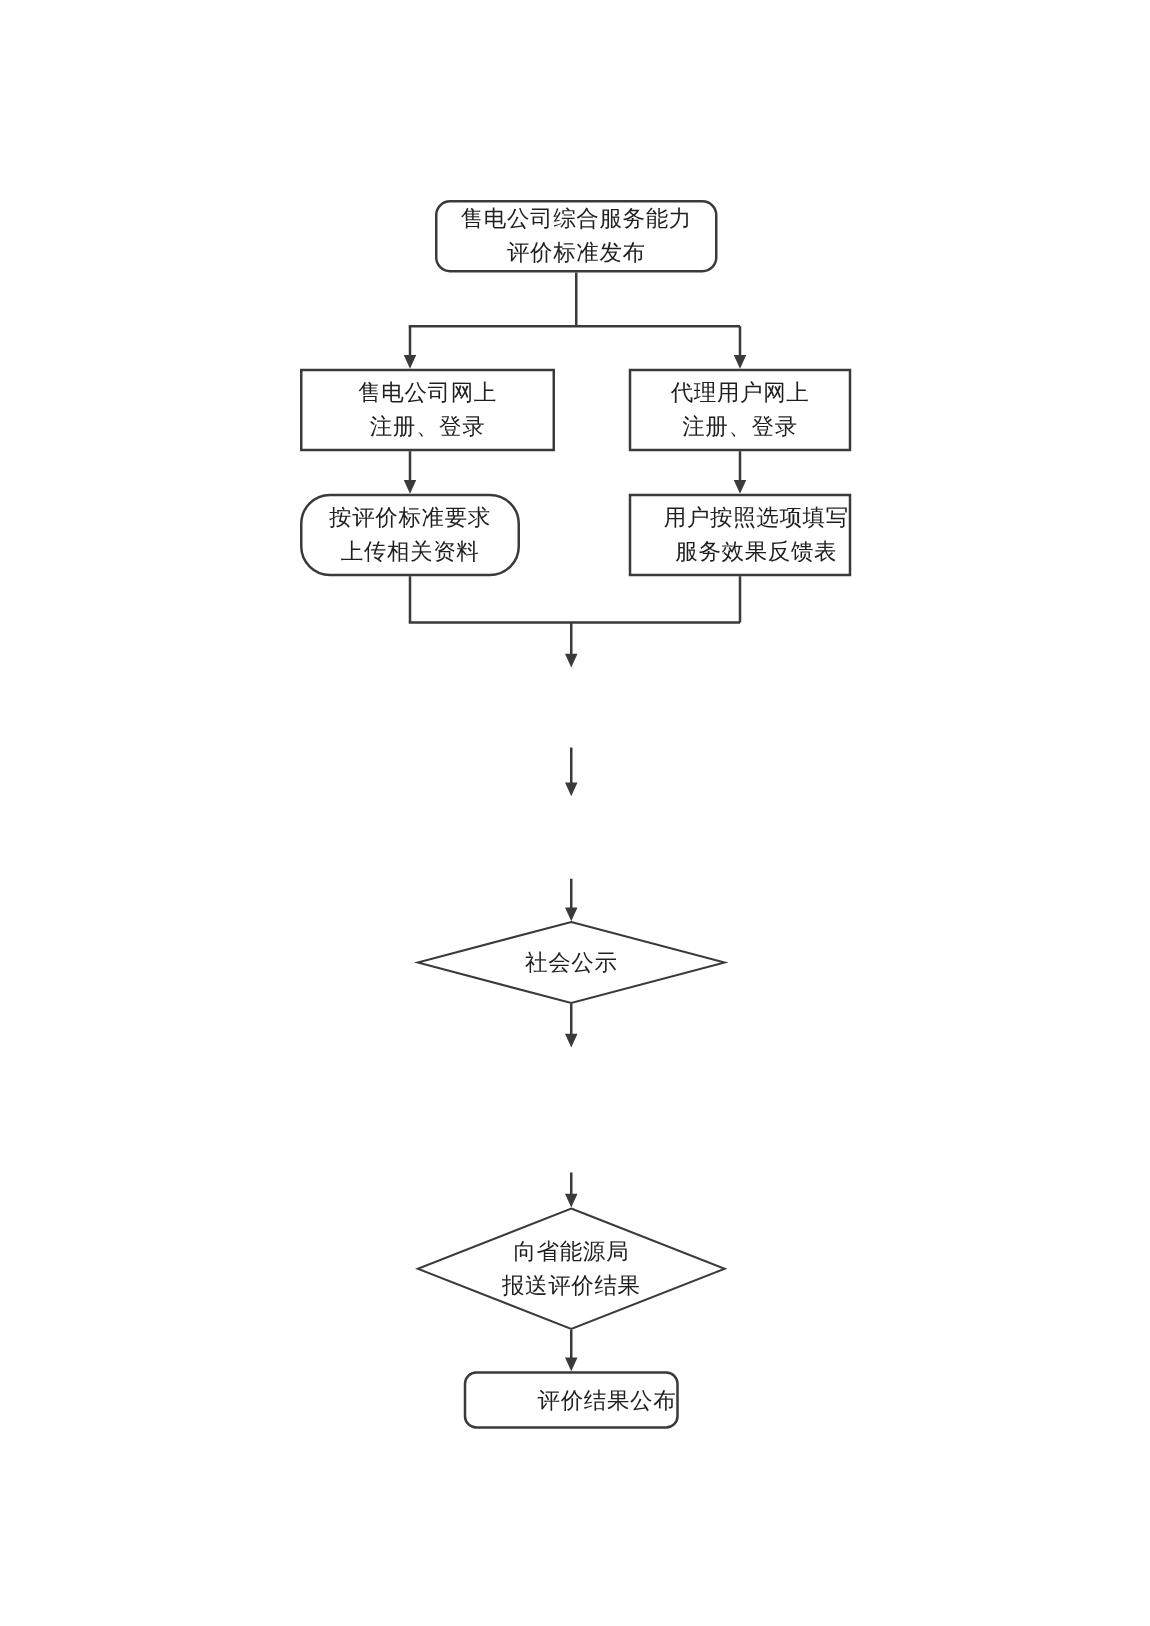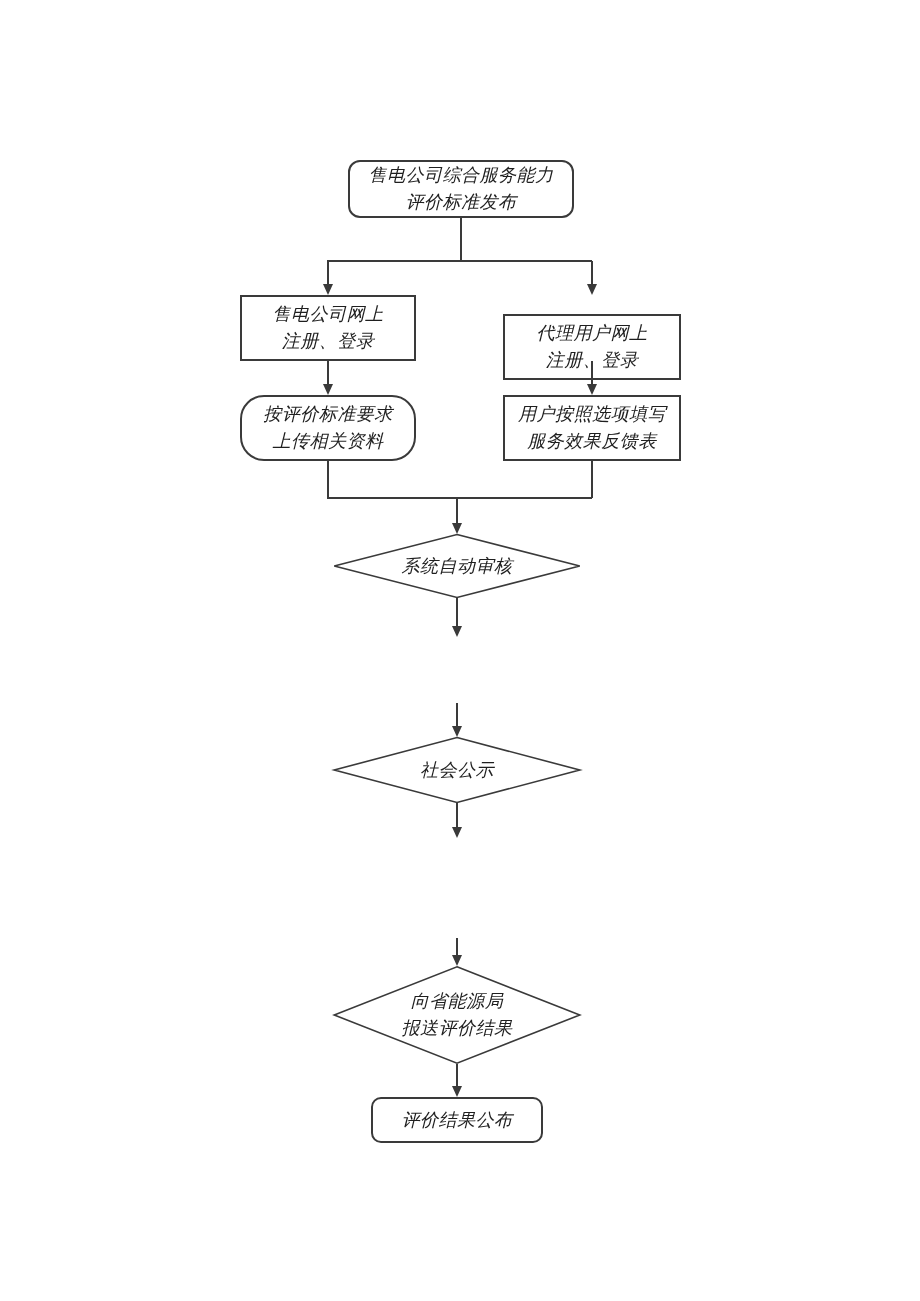--- a/index.html
+++ b/index.html
@@ -4,41 +4,40 @@
 <style>
   html, body { margin: 0; padding: 0; background: #ffffff; }
   .canvas {
     position: relative;
     width: 920px;
     height: 1301px;
     background: #ffffff;
     font-family: "Liberation Serif", "DejaVu Serif", serif;
     color: #1f1f1f;
     overflow: hidden;
-    font-style: italic;
   }
   .node {
     position: absolute;
     display: flex;
     align-items: center;
     justify-content: center;
     box-sizing: border-box;
   }
   .node-text {
     position: relative;
     z-index: 2;
     text-align: center;
     font-size: 18px;
     line-height: 27px;
     letter-spacing: 0.5px;
     white-space: pre-line;
   }
   .rect   { border: 2px solid #3a3a3a; background: #ffffff; }
   .rounded { border: 2px solid #3a3a3a; background: #ffffff; border-radius: 12px; }
-  .rounded.small { border-radius: 10px; }
+  .rounded.small { border-radius: 10px; justify-content: flex-end; }
   .diamond { border: none; background: transparent; }
   .diamond-svg {
     position: absolute;
     left: 0; top: 0;
     width: 100%; height: 100%;
     overflow: visible;
     z-index: 1;
   }
   .diamond-svg polygon {
     fill: #ffffff;
@@ -60,46 +59,40 @@
 </head>
 <body>
 
 <div class="canvas">
 
   <div class="node rounded" style="left:348px; top:160px; width:226px; height:58px;">
     <div class="node-text">售电公司综合服务能力
 评价标准发布</div>
   </div>
 
-  <div class="node rect" style="left:240px; top:295px; width:176px; height:66px;">
+  <div class="node rect" style="left:240px; top:295px; width:204px; height:66px;">
     <div class="node-text">售电公司网上
 注册、登录</div>
   </div>
 
-  <div class="node rect" style="left:503px; top:295px; width:178px; height:66px;margin-top:19px;">
+  <div class="node rect" style="left:503px; top:295px; width:178px; height:66px;">
     <div class="node-text">代理用户网上
 注册、登录</div>
   </div>
 
   <div class="node rect" style="left:240px; top:395px; width:176px; height:66px;border-radius:24px;">
     <div class="node-text">按评价标准要求
 上传相关资料</div>
   </div>
 
-  <div class="node rect" style="left:503px; top:395px; width:178px; height:66px;">
+  <div class="node rect" style="left:503px; top:395px; width:178px; height:66px;justify-content:flex-end;">
     <div class="node-text">用户按照选项填写
 服务效果反馈表</div>
   </div>
 
-  <div class="node diamond" style="left:333px; top:534px; width:248px; height:64px;">
-    <svg class="diamond-svg" viewBox="0 0 100 60" preserveAspectRatio="none">
-      <polygon points="50,0.5 99.5,30 50,59.5 0.5,30"></polygon>
-    </svg>
-    <div class="node-text">系统自动审核</div>
-  </div>
 
 
   <div class="node diamond" style="left:333px; top:737px; width:248px; height:66px;">
     <svg class="diamond-svg" viewBox="0 0 100 60" preserveAspectRatio="none">
       <polygon points="50,0.5 99.5,30 50,59.5 0.5,30"></polygon>
     </svg>
     <div class="node-text">社会公示</div>
   </div>
 
 

